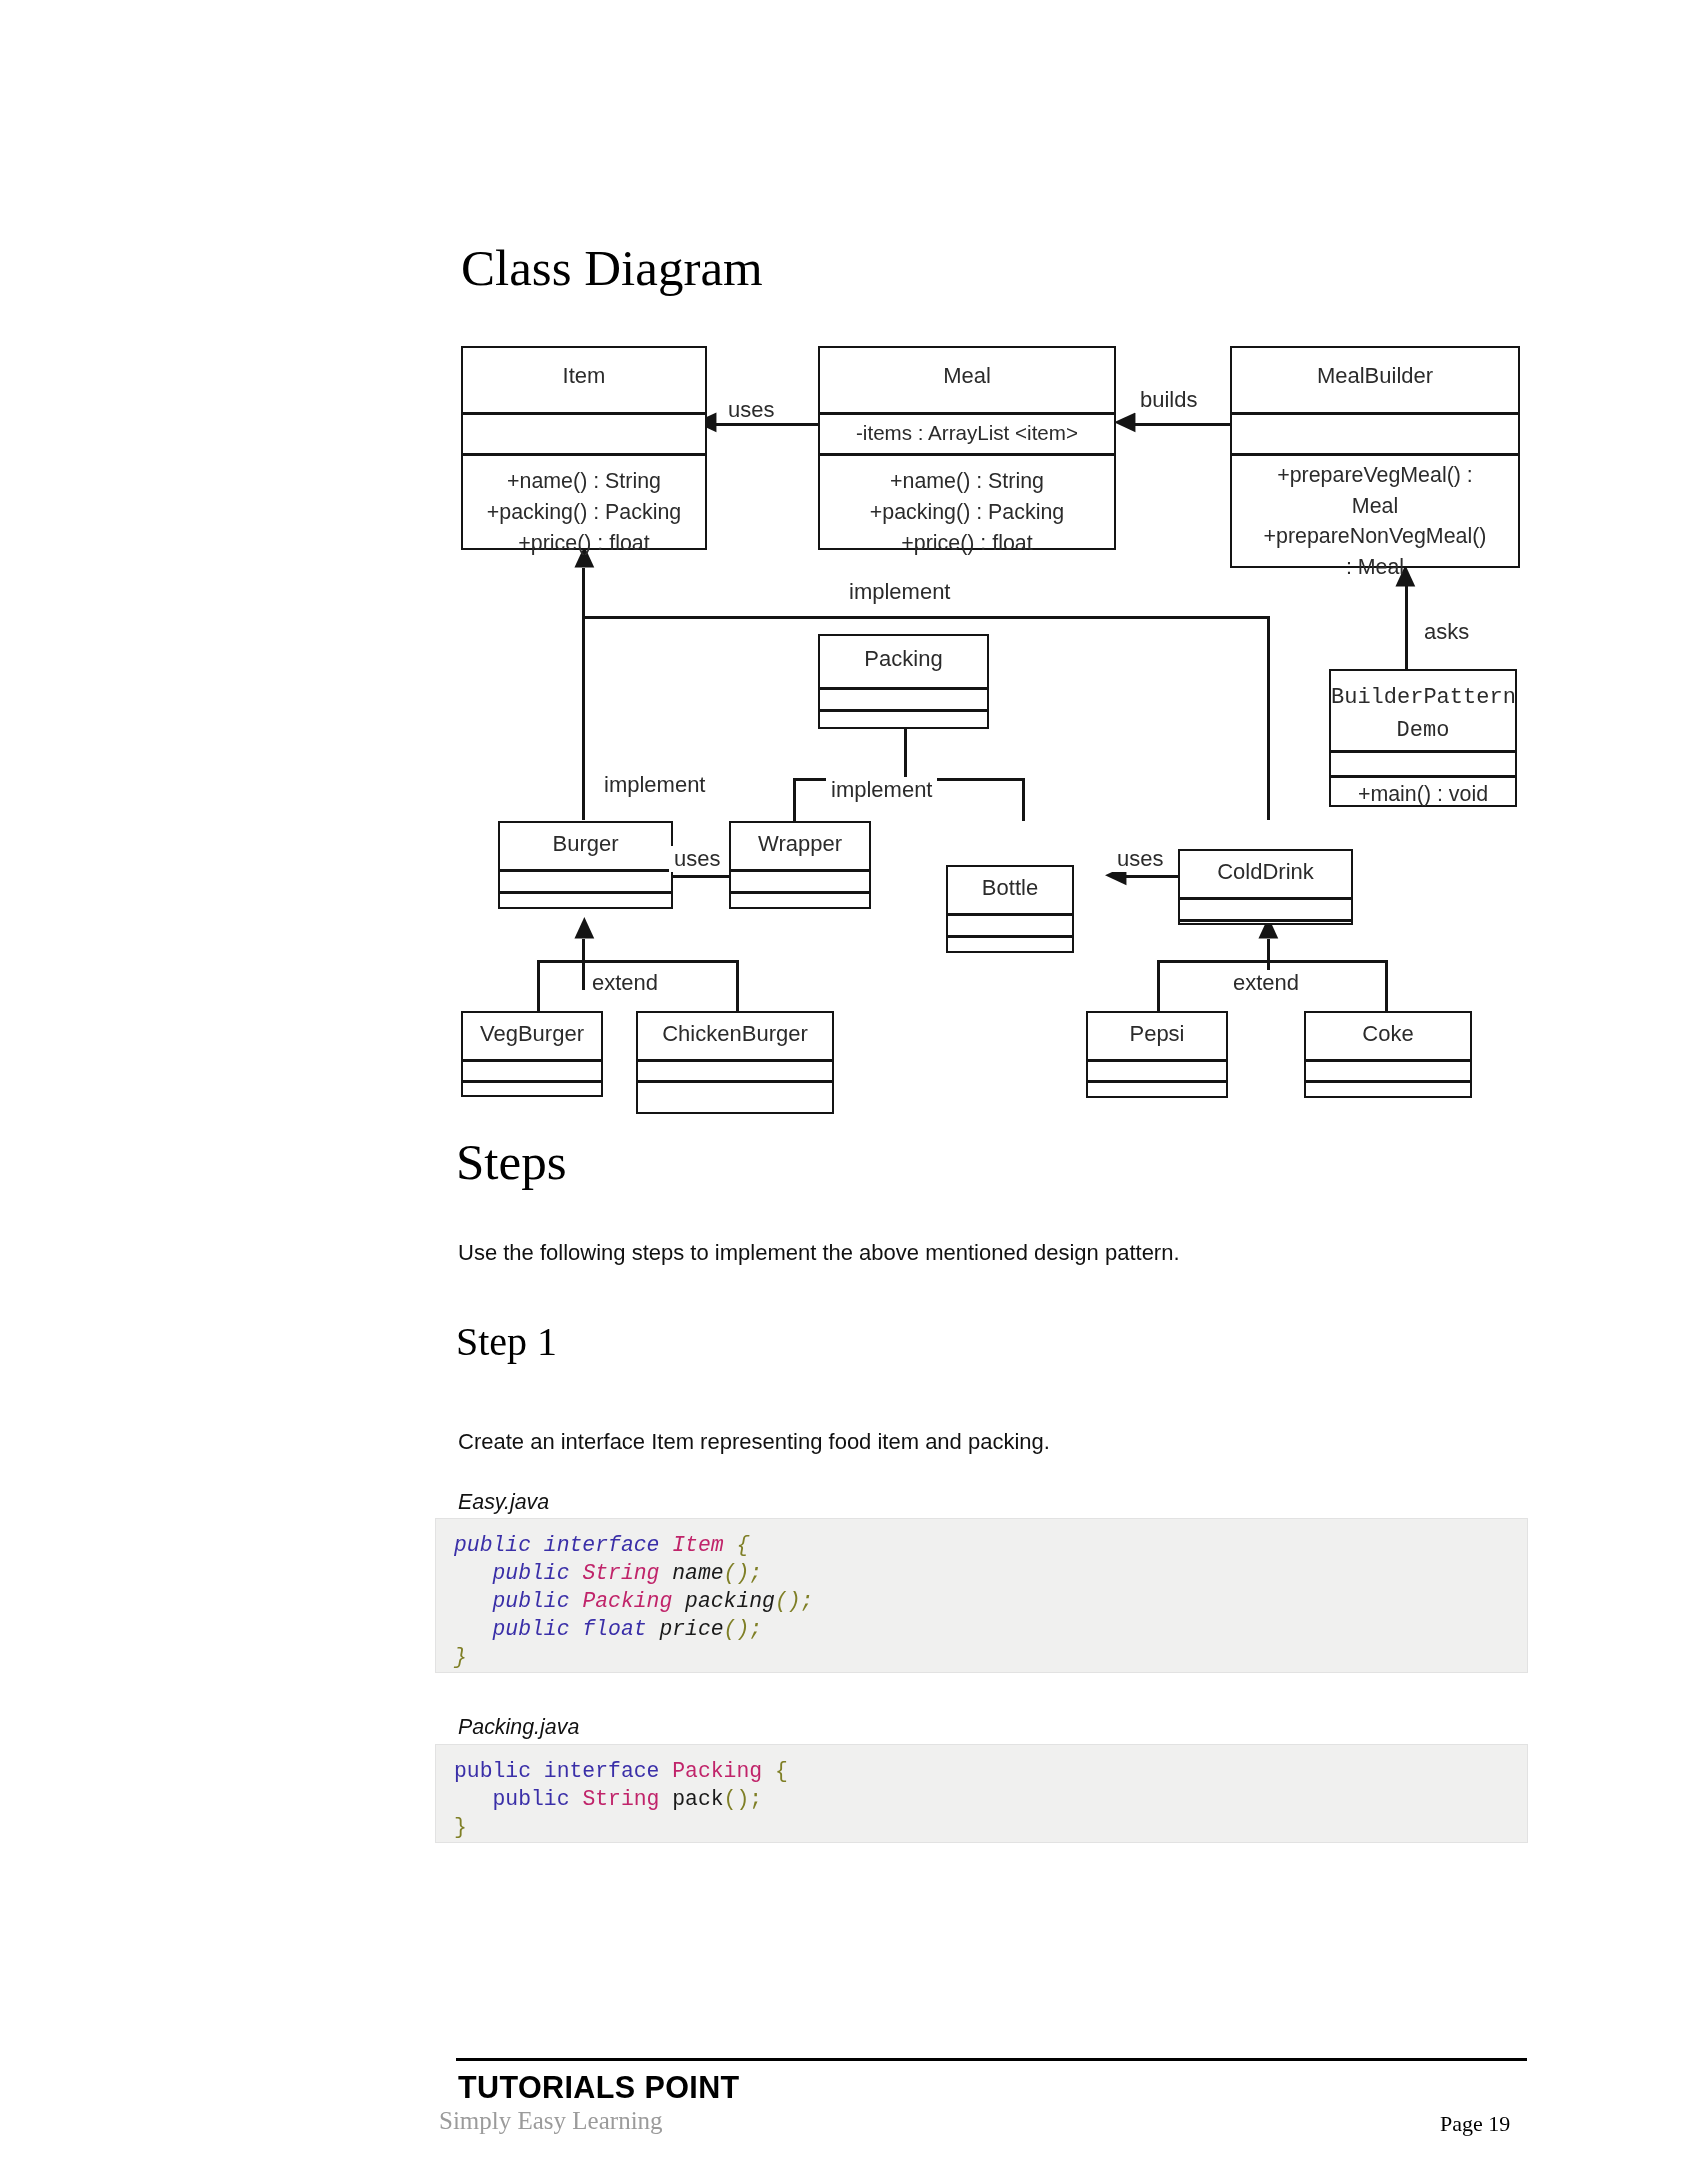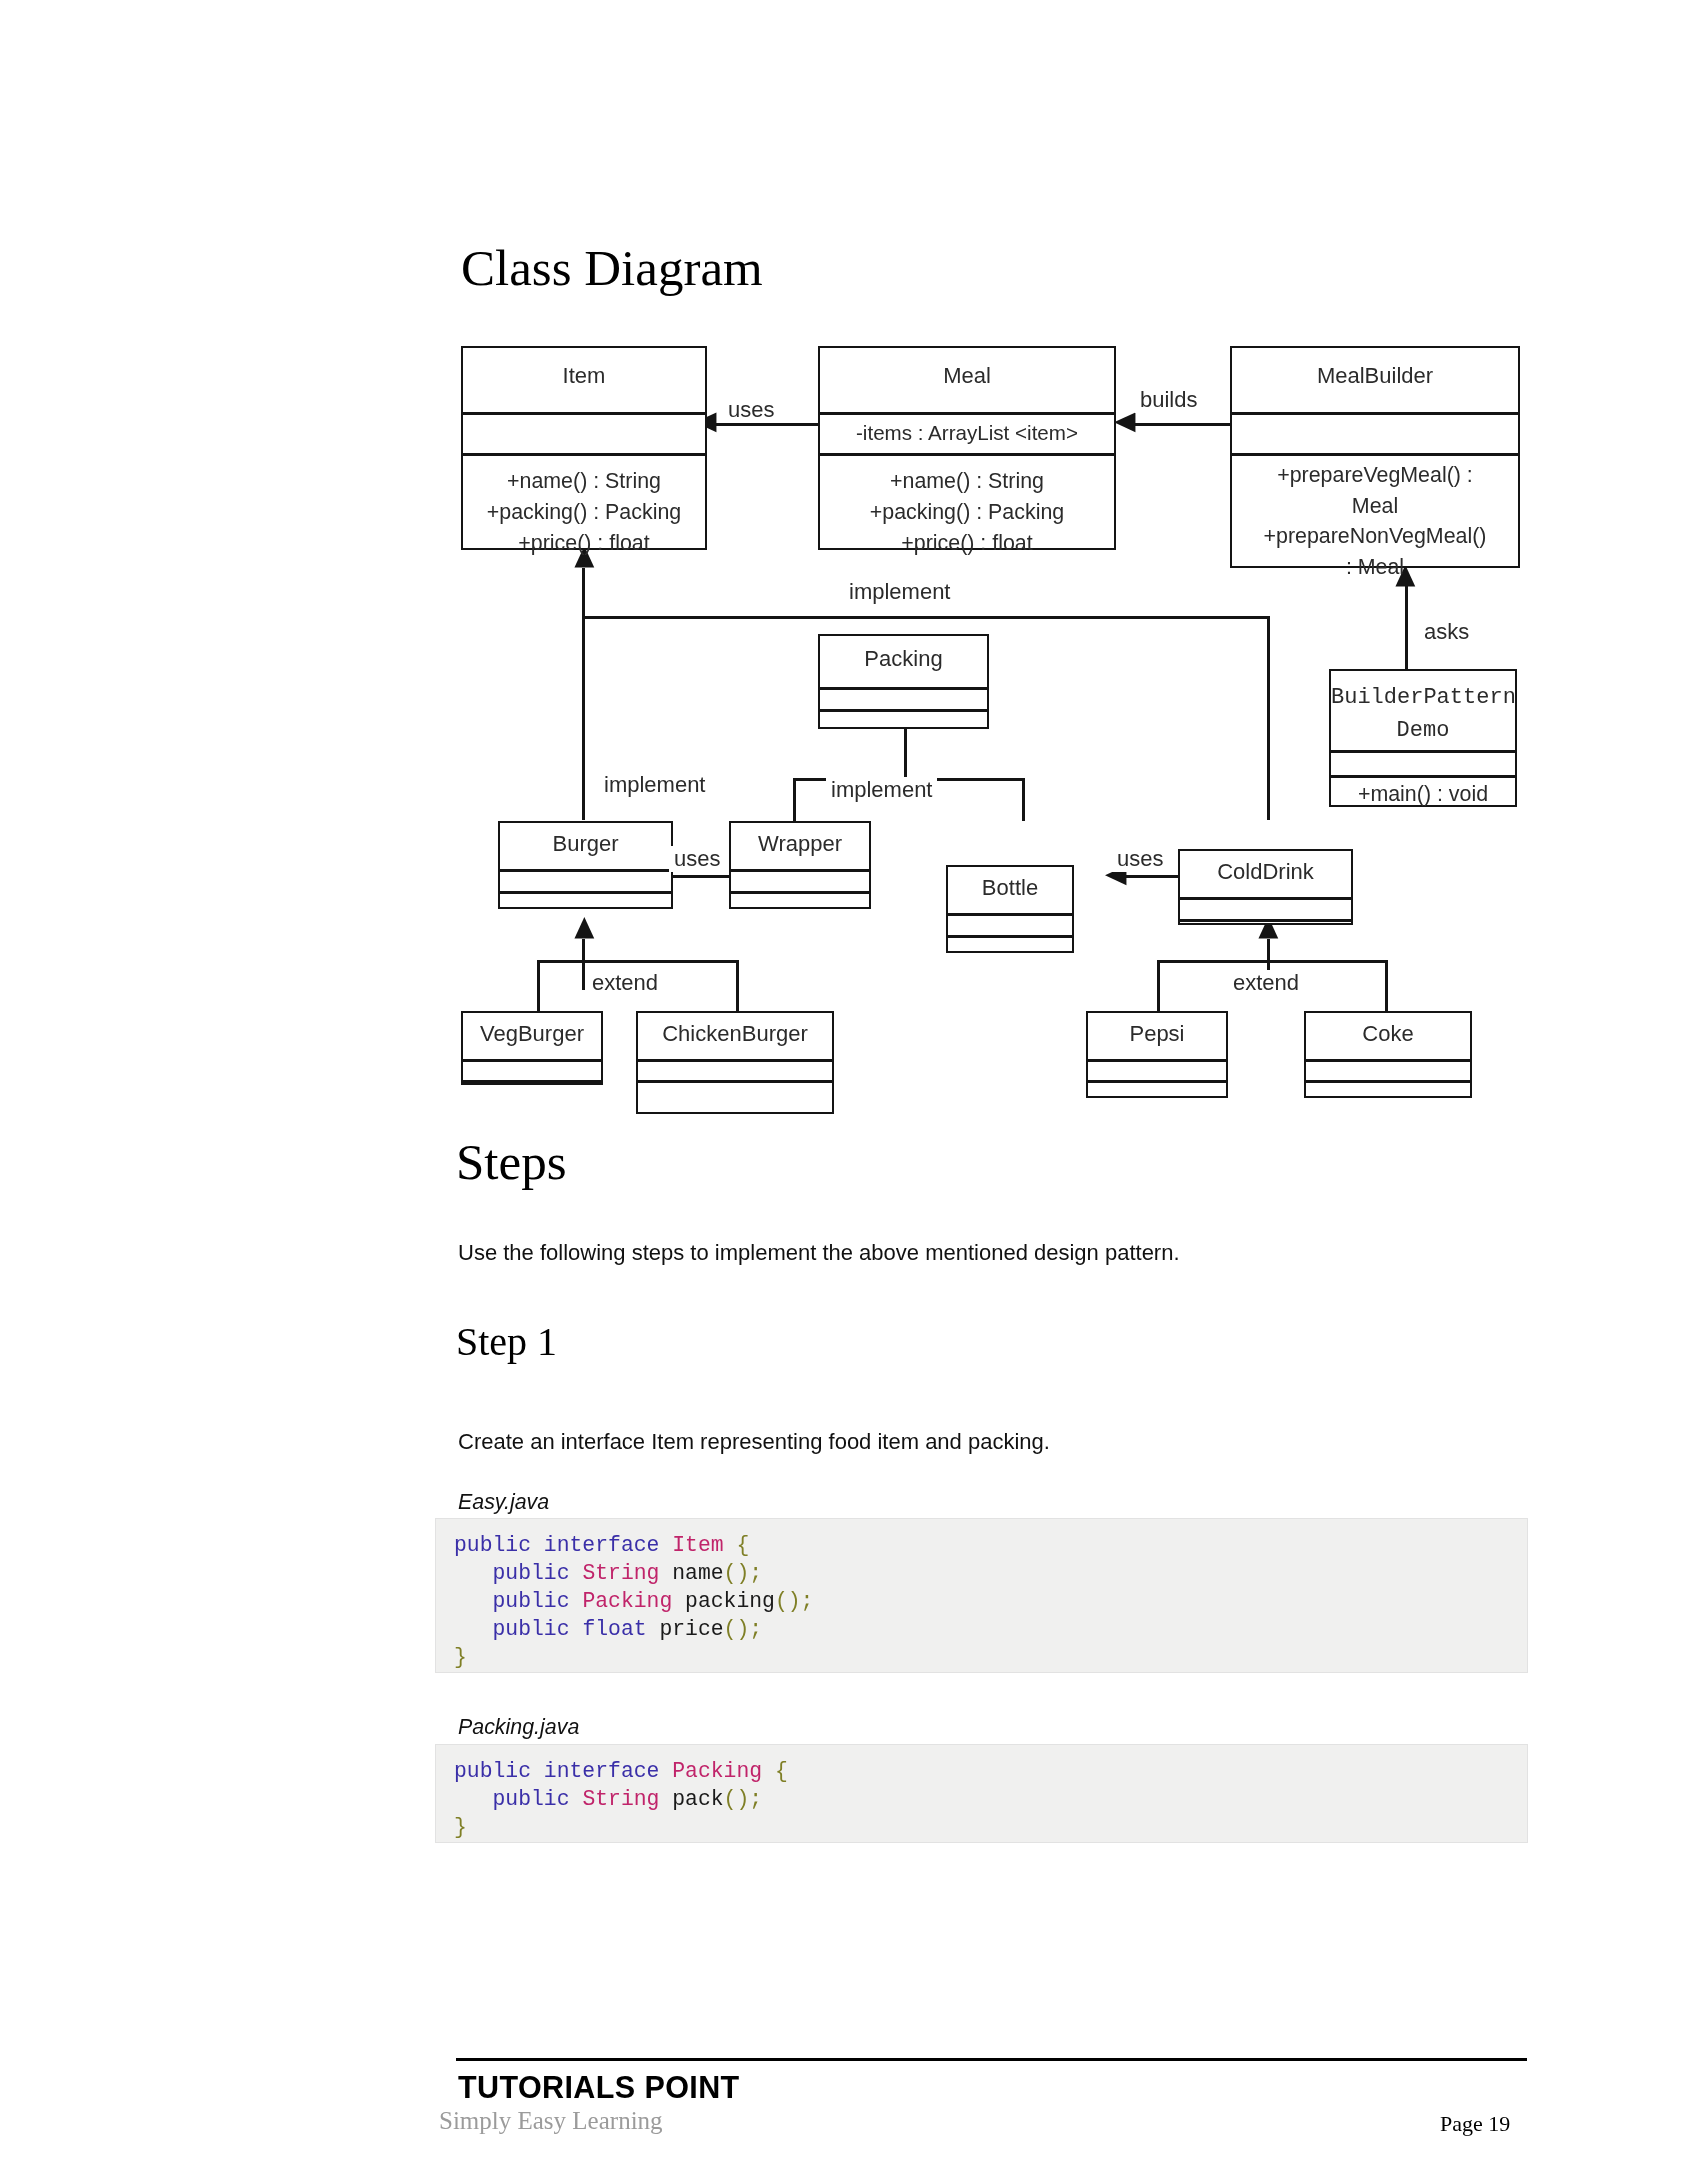--- a/index.html
+++ b/index.html
@@ -64,21 +64,21 @@
     width: 1093px;
     background: #f0f0ef;
     border: 0.8px solid #e2e2e2;
     box-sizing: border-box;
     padding: 11.5px 0 11.5px 18px;
     font-family: "Liberation Mono", "DejaVu Sans Mono", monospace;
     font-size: 21.4px;
     line-height: 28px;
     white-space: pre;
   }
-  #code-item    { top: 1518px; height: 155px; }
+  #code-item    { top: 1518px; height: 155px; font-style: italic; }
   #code-packing { top: 1744px; height: 99px; }
 
   .tok-kw   { color: #3a2fa8; }
   .tok-type { color: #c0246a; }
   .tok-punc { color: #7f7f26; }
   .tok-plain{ color: #1a1a1a; }
 
   
   #footer-rule {
     position: absolute;
@@ -301,21 +301,21 @@
       <div class="uml-sep" style="top:46px;"></div>
       <div class="uml-sep" style="top:68px;"></div>
     </div>
 
     <div class="uml-box" style="left:1178px; top:821px; width:175px; height:76px;margin-top:28px;">
       <div class="uml-name" style="top:8.2px;">ColdDrink</div>
       <div class="uml-sep" style="top:46px;"></div>
       <div class="uml-sep" style="top:68px;"></div>
     </div>
 
-    <div class="uml-box" style="left:461px; top:1011px; width:142px; height:74px;">
+    <div class="uml-box" style="left:461px; top:1011px; width:142px; height:86px;">
       <div class="uml-name" style="top:8.2px;">VegBurger</div>
       <div class="uml-sep" style="top:46px;"></div>
       <div class="uml-sep" style="top:67px;"></div>
     </div>
 
     <div class="uml-box" style="left:636px; top:1011px; width:198px; height:103px;">
       <div class="uml-name" style="top:8.2px;">ChickenBurger</div>
       <div class="uml-sep" style="top:46px;"></div>
       <div class="uml-sep" style="top:67px;"></div>
     </div>

